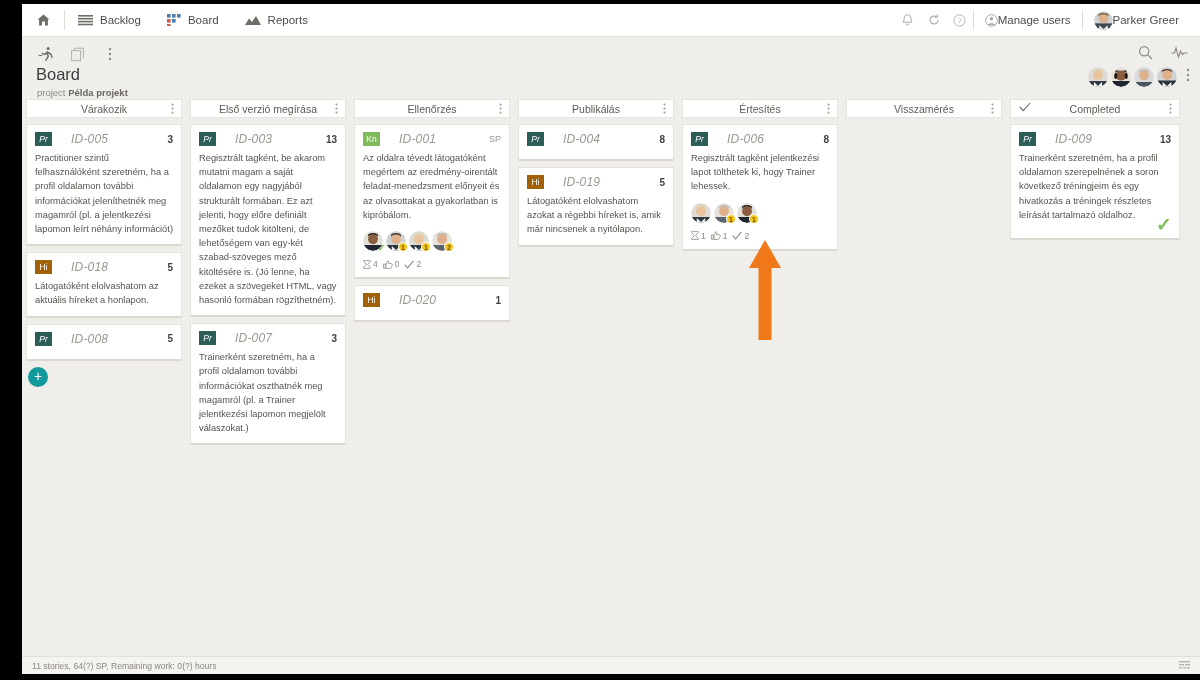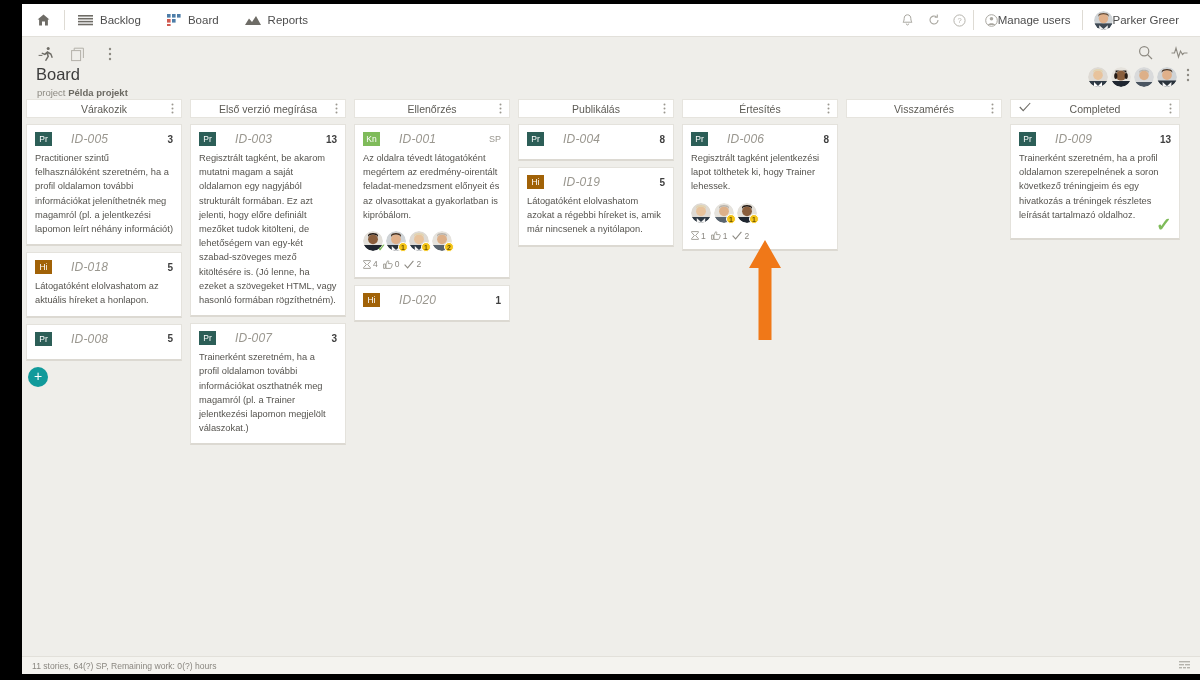--- a/index.html
+++ b/index.html
@@ -103,21 +103,21 @@
     padding:7px 8px 8px 8px;
     position:relative;
     cursor:pointer;
   }
   .card-top { display:flex; align-items:center; margin-bottom:5px; }
   .tag {
     display:inline-block; min-width:17px; height:14px; line-height:14px;
     font-size:8.5px; color:#fff; text-align:center; padding:0 3px;
     font-weight:400;
   }
-  .tag.pr { background:#2c5e57; }
+  .tag.pr { background:#2c5e57;font-style:italic; }
   .tag.hi { background:#a16207; }
   .tag.kn { background:#7fbb5a; }
   .card-id {
     font-size:12px; color:#9a978f; font-style:italic; margin-left:19px; letter-spacing:0.2px;
   }
   .card-pts {
     margin-left:auto; font-size:10px; color:#3f3f3f; font-weight:700;
   }
   .card-pts.sp { font-weight:400; color:#9a978f; font-size:9px;}
   .card-text {

